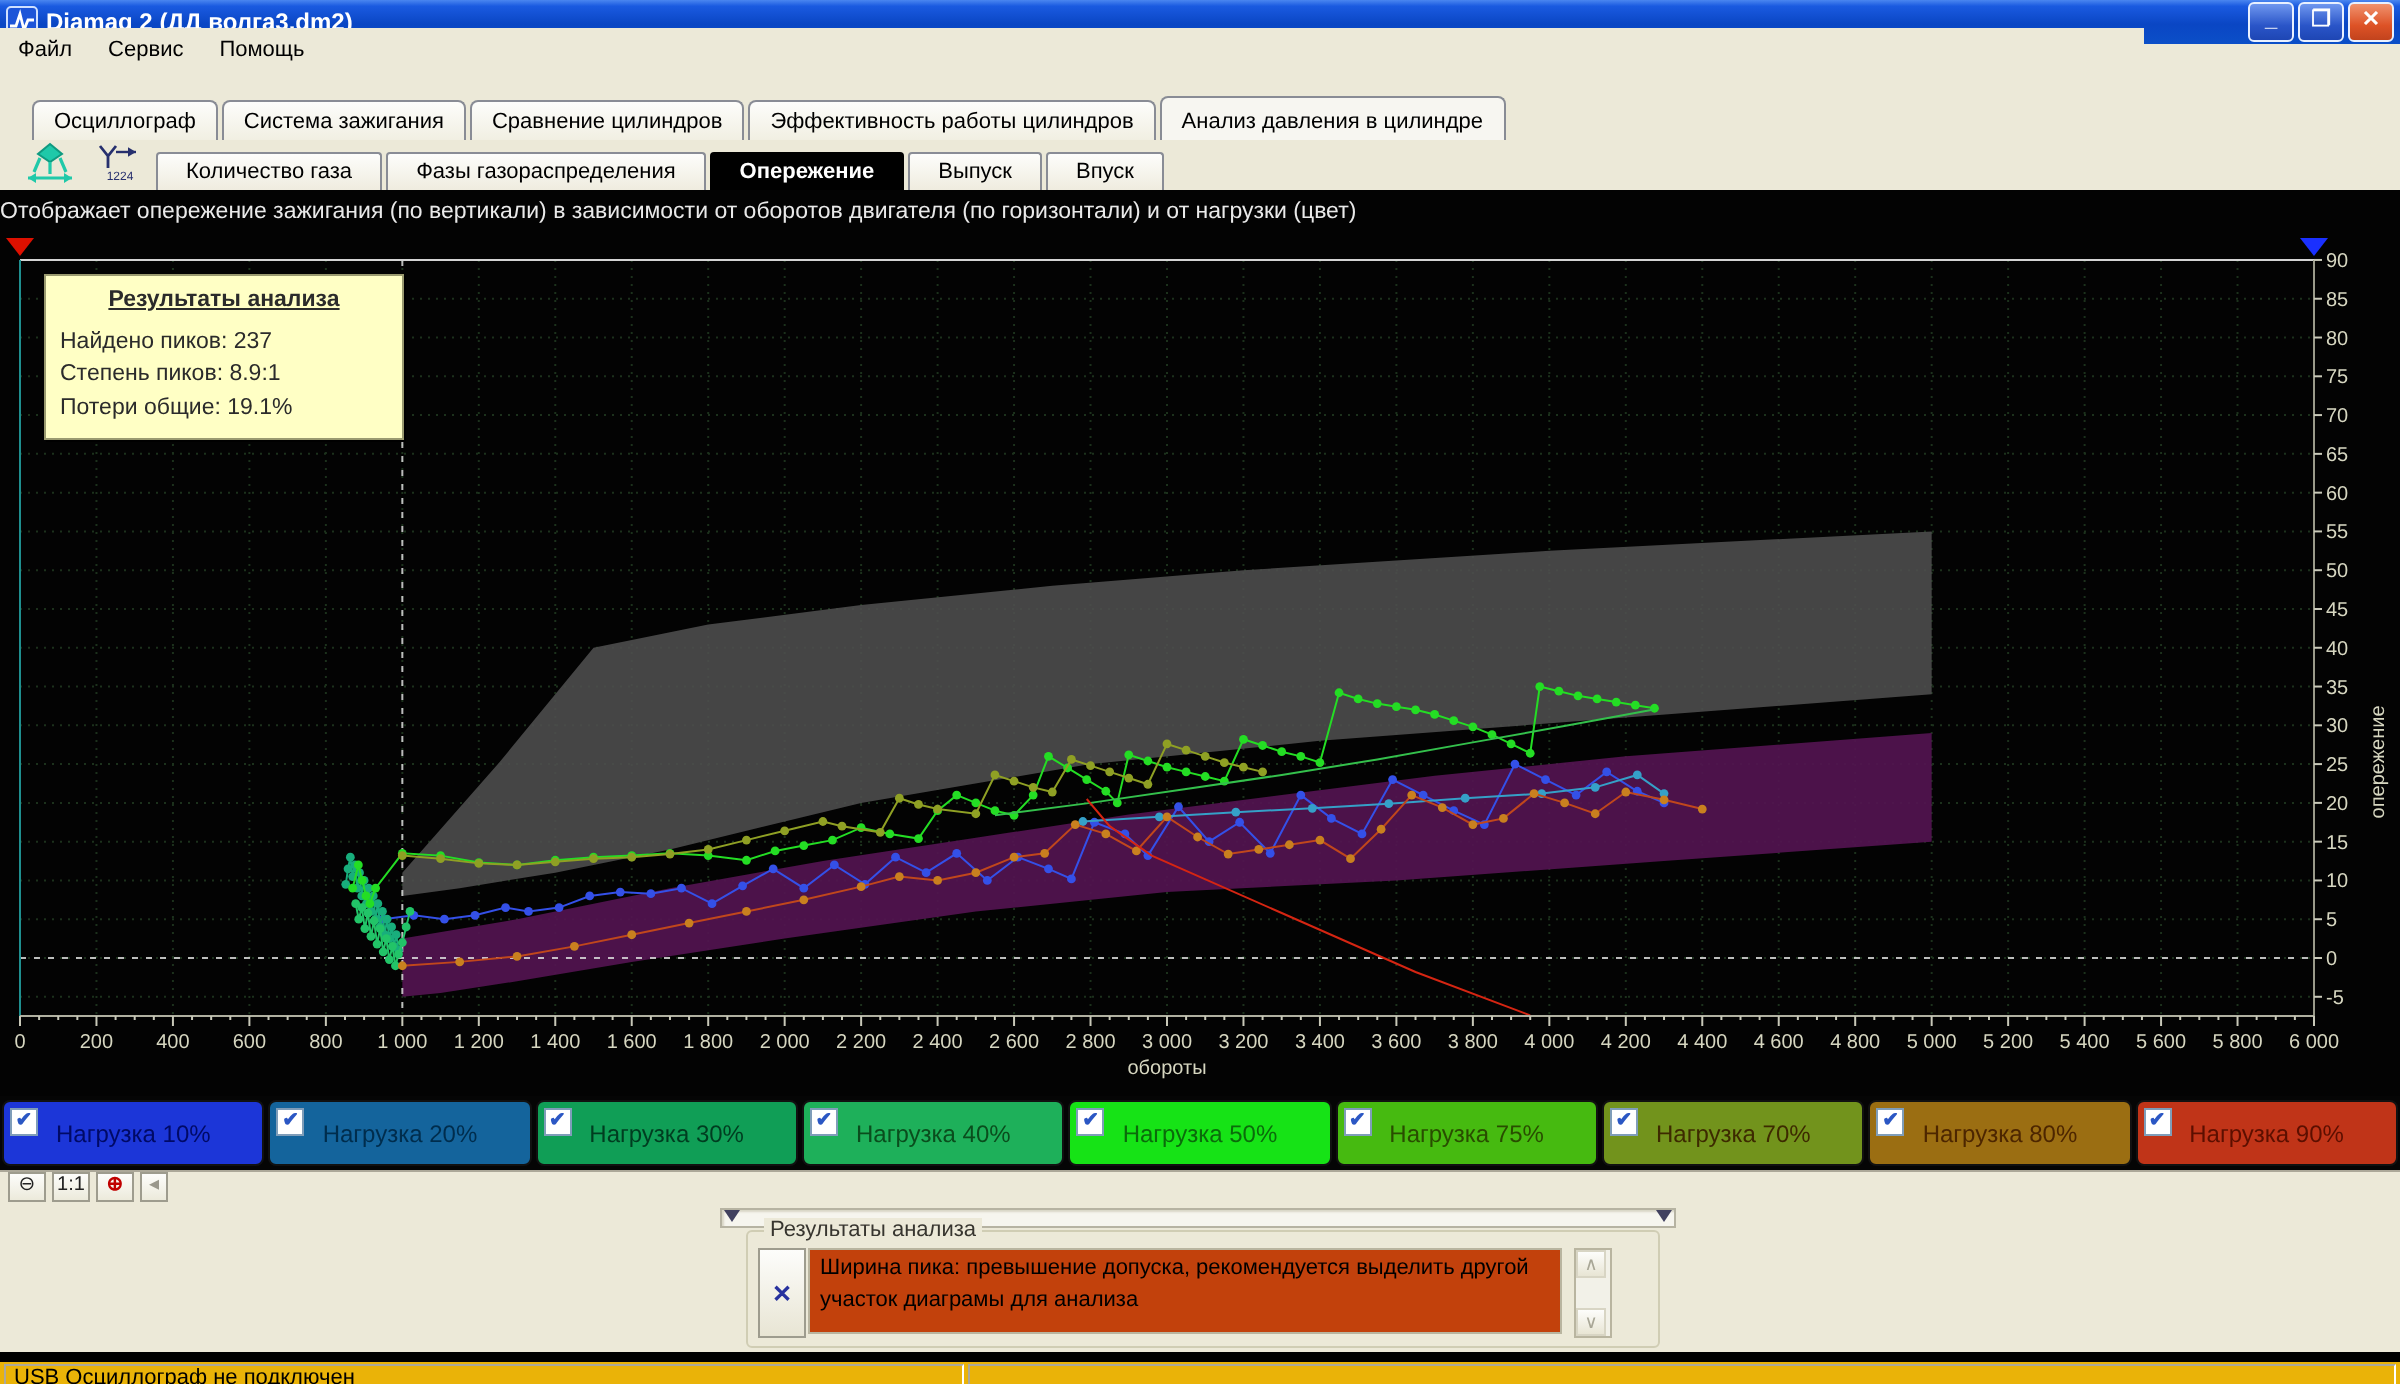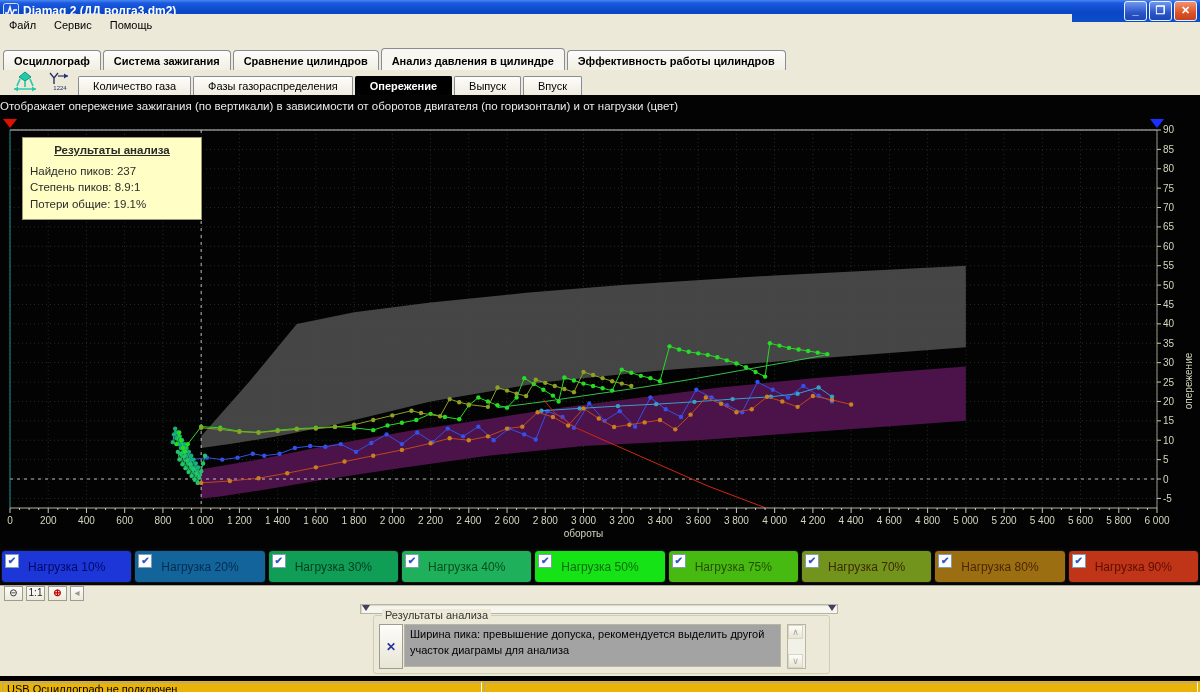--- a/index.html
+++ b/index.html
@@ -17,21 +17,21 @@
   .win-btn{width:21px;height:18px;border:1px solid #e8f0ff;border-radius:3px;
     color:#fff;font-size:11px;line-height:16px;text-align:center;
     background:linear-gradient(180deg,#6f97ef,#2a55c8 60%,#1e46b4);}
   .win-btn.close{background:linear-gradient(180deg,#f0926e,#dd5226 60%,#c2431d);}
 
   
   #menubar{left:0;top:14px;width:1072px;height:22px;background:#ece9d8;display:flex;align-items:center;}
   .menu-item{padding:3px 9px;color:#000;}
 
   
-  #tabrow{left:0;top:44px;width:1200px;height:26px;background:#ece9d8;display:flex;align-items:flex-end;padding-left:3px;box-sizing:border-box;font-weight:bold;}
+  #tabrow{left:0;top:44px;width:1200px;height:26px;background:#ece9d8;display:flex;align-items:flex-end;padding-left:16px;box-sizing:border-box;}
   .tab{border:1px solid #898c95;border-bottom:none;border-radius:4px 4px 0 0;
     background:linear-gradient(180deg,#fdfdfb,#f1efe2);padding:4px 10px 3px;margin-right:2px;color:#000;}
   .tab.active{background:#f7f6f1;padding-top:6px;position:relative;z-index:3;}
   #subtabrow{left:4px;top:70px;width:1200px;height:25px;background:#ece9d8;display:flex;align-items:flex-end;}
   .toolbar-icons{display:flex;align-items:center;height:25px;padding:0 6px 2px 8px;gap:8px;}
   .subtab{border:1px solid #898c95;border-bottom:none;border-radius:2px 2px 0 0;
     background:linear-gradient(180deg,#fdfdfb,#efecdf);padding:3px 14px 3px;margin-right:2px;color:#000;}
   .subtab.active{background:#000;color:#fff;font-weight:bold;border-color:#000;}
 
   
@@ -60,21 +60,21 @@
   
   #bottompanel{left:0;top:601px;width:1200px;height:75px;background:#ece9d8;}
   #h-slider{left:360px;top:3px;width:476px;height:8px;border:1px solid #b6b3a2;background:#f6f5ee;
     box-shadow:inset 1px 1px 1px #d9d6c6;}
   .slider-arrow{position:absolute;top:0px;width:0;height:0;border-left:4px solid transparent;border-right:4px solid transparent;border-top:6px solid #41415f;}
   #resultsbox{left:373px;top:14px;width:455px;height:57px;border:1px solid #d0cdb4;border-radius:3px;}
   #resultsbox .gb-title{position:absolute;top:-7px;left:8px;background:#ece9d8;padding:0 3px;color:#37352f;}
   #rb-xbtn{position:absolute;left:5px;top:8px;width:22px;height:43px;border:1px solid #9e9c8e;
     background:linear-gradient(180deg,#fdfdfb,#e8e5d4);color:#28329e;font-weight:bold;font-size:12px;
     display:flex;align-items:center;justify-content:center;}
-  #rb-text{position:absolute;left:30px;top:8px;right:48px;height:43px;background:#a3a3a3;
+  #rb-text{position:absolute;left:30px;top:8px;right:48px;height:43px;background:#c2410c;
     border:1px solid #b9b5a0;color:#000;padding:2px 5px;line-height:1.45;box-sizing:border-box;}
   #rb-scroll{position:absolute;right:23px;top:8px;width:17px;height:43px;border:1px solid #b9b5a0;background:#f2f1e8;}
   #rb-scroll .sa{position:absolute;left:0;width:15px;height:14px;background:linear-gradient(180deg,#fdfdfb,#e8e5d4);
     color:#a8a696;text-align:center;font-size:9px;line-height:13px;border:1px solid #d8d5c4;box-sizing:border-box;}
 
   
   #statusbar{left:0;top:676px;width:1200px;height:16px;background:#eab308;border-top:5px solid #000000;
     display:flex;align-items:center;}
   .status-panel{height:12px;border:1px solid;border-color:#aca899 #fff #fff #aca899;
     display:flex;align-items:center;padding:0 4px;margin-left:2px;color:#000;}
@@ -100,22 +100,22 @@
 <div class="abs" id="menubar">
     <span class="menu-item">Файл</span>
     <span class="menu-item">Сервис</span>
     <span class="menu-item">Помощь</span>
   </div>
 
 <div class="abs" id="tabrow">
     <span class="tab">Осциллограф</span>
     <span class="tab">Система зажигания</span>
     <span class="tab">Сравнение цилиндров</span>
+    <span class="tab">Эффективность работы цилиндров</span>
     <span class="tab active">Анализ давления в цилиндре</span>
-    <span class="tab">Эффективность работы цилиндров</span>
   </div>
 
 <div class="abs" id="subtabrow">
   <span class="toolbar-icons">
     <svg width="26" height="22" viewBox="0 0 26 22">
       <path d="M13,2 l6,5 -6,4 -6,-4 z" fill="#1fc9a9" stroke="#0f9a80"></path>
       <path d="M8,9 L5,16 M18,9 L21,16 M13,11 L13,17" stroke="#1fc9a9" stroke-width="1.6" fill="none"></path>
       <path d="M2,19 h22" stroke="#1fc9a9" stroke-width="1.4"></path>
       <path d="M2,19 l4,-2.5 v5 z M24,19 l-4,-2.5 v5 z" fill="#1fc9a9"></path>
     </svg>

